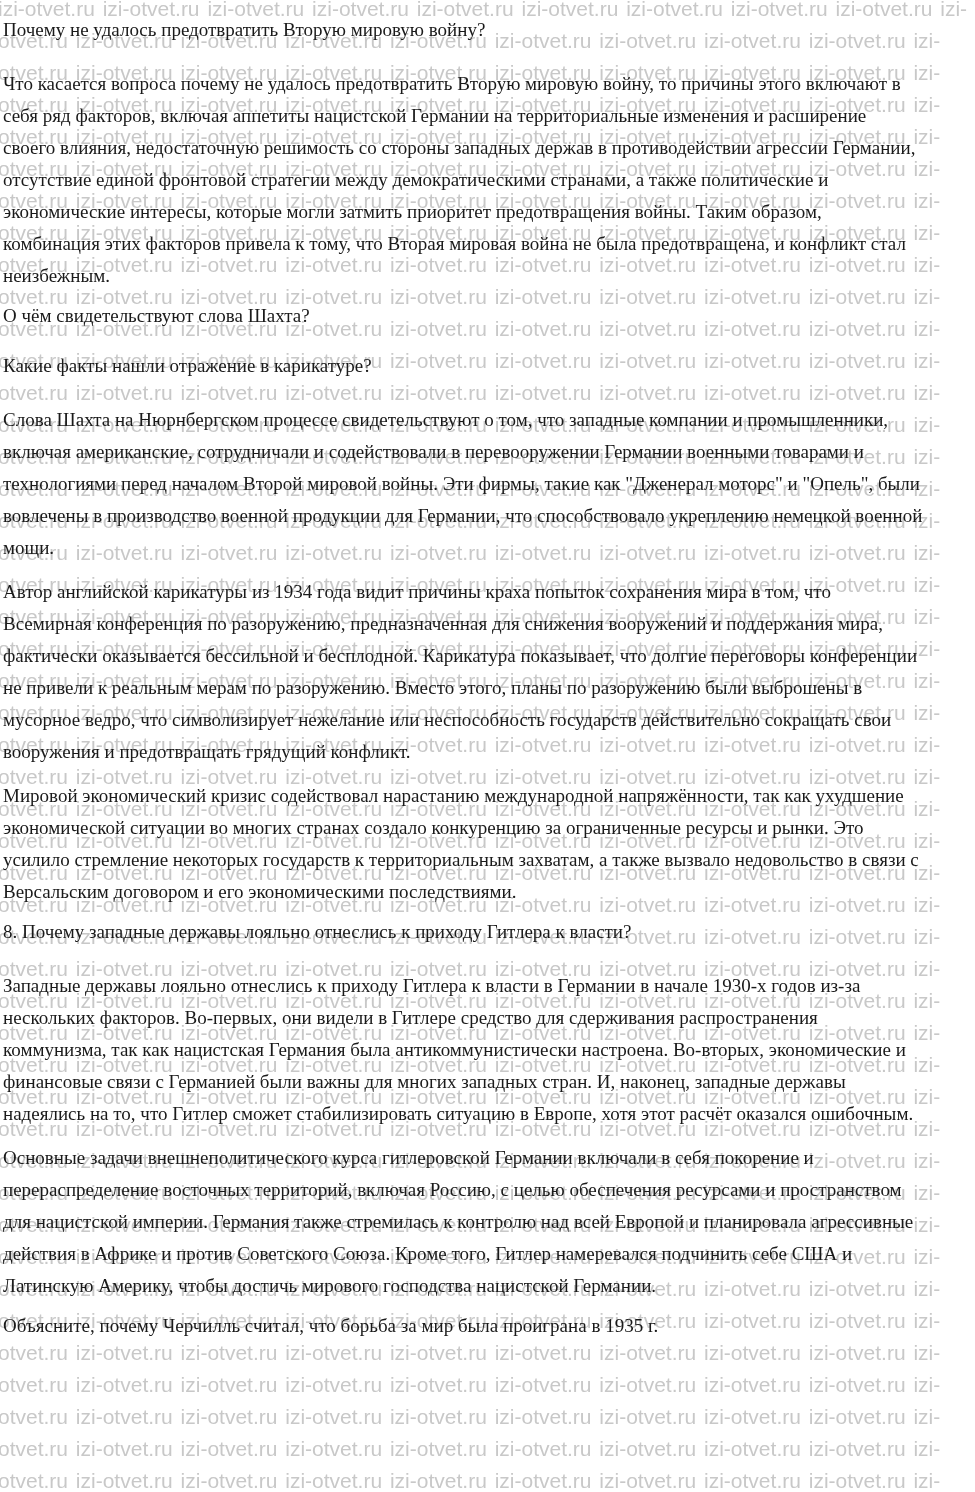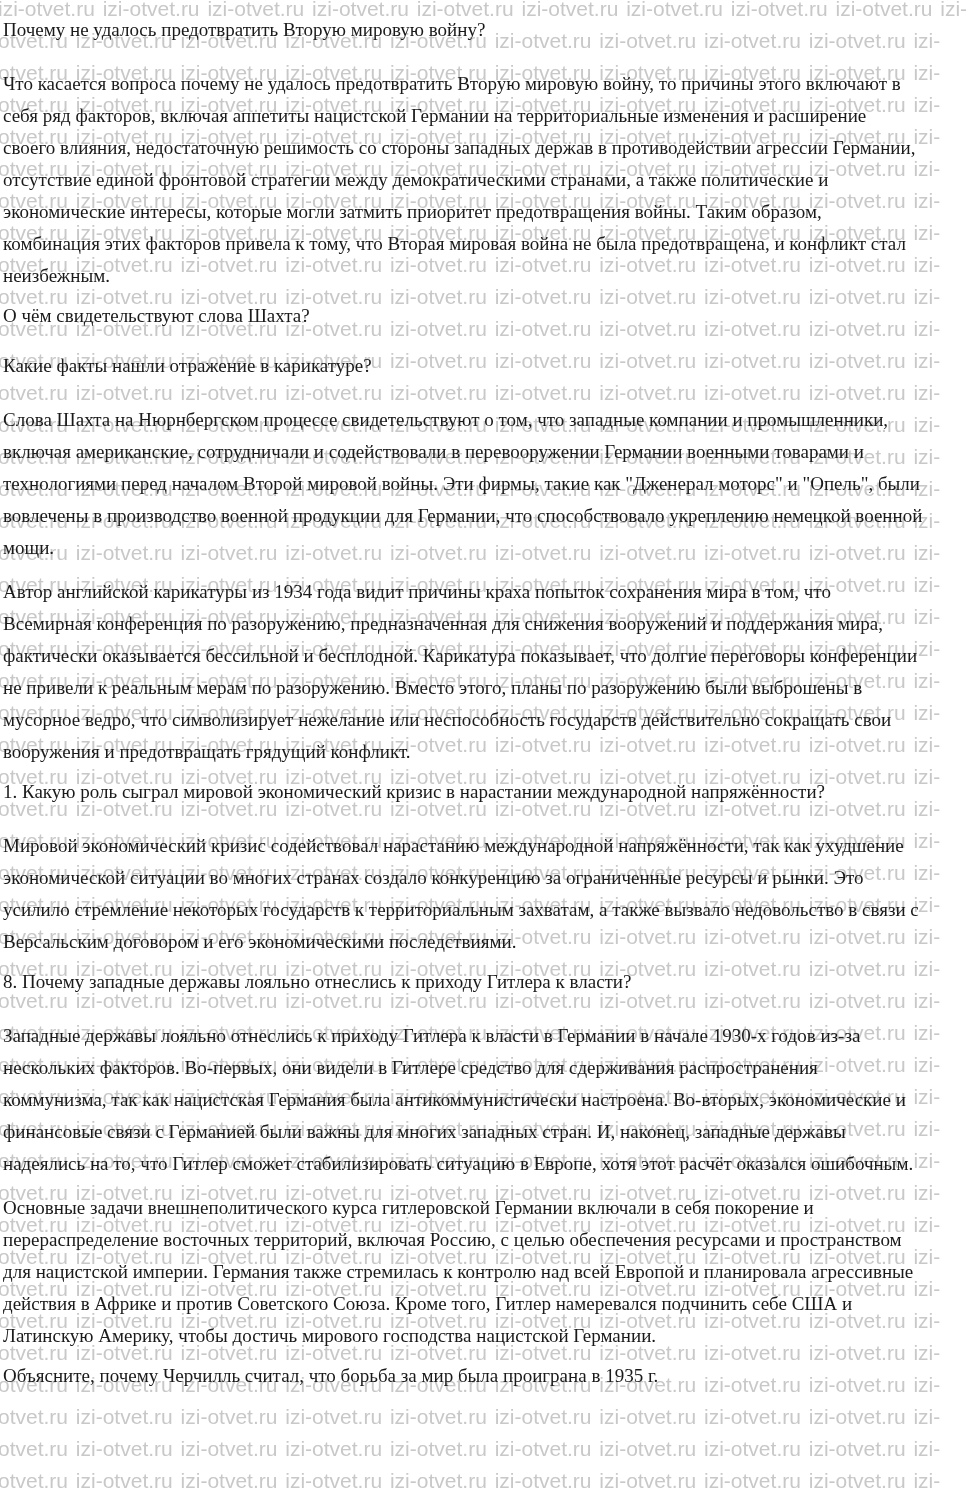--- a/index.html
+++ b/index.html
@@ -52,19 +52,18 @@
 <body>
 
 <div class="watermark" style="color: rgb(200, 200, 200);">izi-otvet.ru izi-otvet.ru izi-otvet.ru izi-otvet.ru izi-otvet.ru izi-otvet.ru izi-otvet.ru izi-otvet.ru izi-otvet.ru izi-otvet.ru izi-otvet.ru izi-otvet.ru izi-otvet.ru izi-otvet.ru izi-otvet.ru izi-otvet.ru izi-otvet.ru izi-otvet.ru izi-otvet.ru izi-otvet.ru izi-otvet.ru izi-otvet.ru izi-otvet.ru izi-otvet.ru izi-otvet.ru izi-otvet.ru izi-otvet.ru izi-otvet.ru izi-otvet.ru izi-otvet.ru izi-otvet.ru izi-otvet.ru izi-otvet.ru izi-otvet.ru izi-otvet.ru izi-otvet.ru izi-otvet.ru izi-otvet.ru izi-otvet.ru izi-otvet.ru izi-otvet.ru izi-otvet.ru izi-otvet.ru izi-otvet.ru izi-otvet.ru izi-otvet.ru izi-otvet.ru izi-otvet.ru izi-otvet.ru izi-otvet.ru izi-otvet.ru izi-otvet.ru izi-otvet.ru izi-otvet.ru izi-otvet.ru izi-otvet.ru izi-otvet.ru izi-otvet.ru izi-otvet.ru izi-otvet.ru izi-otvet.ru izi-otvet.ru izi-otvet.ru izi-otvet.ru izi-otvet.ru izi-otvet.ru izi-otvet.ru izi-otvet.ru izi-otvet.ru izi-otvet.ru izi-otvet.ru izi-otvet.ru izi-otvet.ru izi-otvet.ru izi-otvet.ru izi-otvet.ru izi-otvet.ru izi-otvet.ru izi-otvet.ru izi-otvet.ru izi-otvet.ru izi-otvet.ru izi-otvet.ru izi-otvet.ru izi-otvet.ru izi-otvet.ru izi-otvet.ru izi-otvet.ru izi-otvet.ru izi-otvet.ru izi-otvet.ru izi-otvet.ru izi-otvet.ru izi-otvet.ru izi-otvet.ru izi-otvet.ru izi-otvet.ru izi-otvet.ru izi-otvet.ru izi-otvet.ru izi-otvet.ru izi-otvet.ru izi-otvet.ru izi-otvet.ru izi-otvet.ru izi-otvet.ru izi-otvet.ru izi-otvet.ru izi-otvet.ru izi-otvet.ru izi-otvet.ru izi-otvet.ru izi-otvet.ru izi-otvet.ru izi-otvet.ru izi-otvet.ru izi-otvet.ru izi-otvet.ru izi-otvet.ru izi-otvet.ru izi-otvet.ru izi-otvet.ru izi-otvet.ru izi-otvet.ru izi-otvet.ru izi-otvet.ru izi-otvet.ru izi-otvet.ru izi-otvet.ru izi-otvet.ru izi-otvet.ru izi-otvet.ru izi-otvet.ru izi-otvet.ru izi-otvet.ru izi-otvet.ru izi-otvet.ru izi-otvet.ru izi-otvet.ru izi-otvet.ru izi-otvet.ru izi-otvet.ru izi-otvet.ru izi-otvet.ru izi-otvet.ru izi-otvet.ru izi-otvet.ru izi-otvet.ru izi-otvet.ru izi-otvet.ru izi-otvet.ru izi-otvet.ru izi-otvet.ru izi-otvet.ru izi-otvet.ru izi-otvet.ru izi-otvet.ru izi-otvet.ru izi-otvet.ru izi-otvet.ru izi-otvet.ru izi-otvet.ru izi-otvet.ru izi-otvet.ru izi-otvet.ru izi-otvet.ru izi-otvet.ru izi-otvet.ru izi-otvet.ru izi-otvet.ru izi-otvet.ru izi-otvet.ru izi-otvet.ru izi-otvet.ru izi-otvet.ru izi-otvet.ru izi-otvet.ru izi-otvet.ru izi-otvet.ru izi-otvet.ru izi-otvet.ru izi-otvet.ru izi-otvet.ru izi-otvet.ru izi-otvet.ru izi-otvet.ru izi-otvet.ru izi-otvet.ru izi-otvet.ru izi-otvet.ru izi-otvet.ru izi-otvet.ru izi-otvet.ru izi-otvet.ru izi-otvet.ru izi-otvet.ru izi-otvet.ru izi-otvet.ru izi-otvet.ru izi-otvet.ru izi-otvet.ru izi-otvet.ru izi-otvet.ru izi-otvet.ru izi-otvet.ru izi-otvet.ru izi-otvet.ru izi-otvet.ru izi-otvet.ru izi-otvet.ru izi-otvet.ru izi-otvet.ru izi-otvet.ru izi-otvet.ru izi-otvet.ru izi-otvet.ru izi-otvet.ru izi-otvet.ru izi-otvet.ru izi-otvet.ru izi-otvet.ru izi-otvet.ru izi-otvet.ru izi-otvet.ru izi-otvet.ru izi-otvet.ru izi-otvet.ru izi-otvet.ru izi-otvet.ru izi-otvet.ru izi-otvet.ru izi-otvet.ru izi-otvet.ru izi-otvet.ru izi-otvet.ru izi-otvet.ru izi-otvet.ru izi-otvet.ru izi-otvet.ru izi-otvet.ru izi-otvet.ru izi-otvet.ru izi-otvet.ru izi-otvet.ru izi-otvet.ru izi-otvet.ru izi-otvet.ru izi-otvet.ru izi-otvet.ru izi-otvet.ru izi-otvet.ru izi-otvet.ru izi-otvet.ru izi-otvet.ru izi-otvet.ru izi-otvet.ru izi-otvet.ru izi-otvet.ru izi-otvet.ru izi-otvet.ru izi-otvet.ru izi-otvet.ru izi-otvet.ru izi-otvet.ru izi-otvet.ru izi-otvet.ru izi-otvet.ru izi-otvet.ru izi-otvet.ru izi-otvet.ru izi-otvet.ru izi-otvet.ru izi-otvet.ru izi-otvet.ru izi-otvet.ru izi-otvet.ru izi-otvet.ru izi-otvet.ru izi-otvet.ru izi-otvet.ru izi-otvet.ru izi-otvet.ru izi-otvet.ru izi-otvet.ru izi-otvet.ru izi-otvet.ru izi-otvet.ru izi-otvet.ru izi-otvet.ru izi-otvet.ru izi-otvet.ru izi-otvet.ru izi-otvet.ru izi-otvet.ru izi-otvet.ru izi-otvet.ru izi-otvet.ru izi-otvet.ru izi-otvet.ru izi-otvet.ru izi-otvet.ru izi-otvet.ru izi-otvet.ru izi-otvet.ru izi-otvet.ru izi-otvet.ru izi-otvet.ru izi-otvet.ru izi-otvet.ru izi-otvet.ru izi-otvet.ru izi-otvet.ru izi-otvet.ru izi-otvet.ru izi-otvet.ru izi-otvet.ru izi-otvet.ru izi-otvet.ru izi-otvet.ru izi-otvet.ru izi-otvet.ru izi-otvet.ru izi-otvet.ru izi-otvet.ru izi-otvet.ru izi-otvet.ru izi-otvet.ru izi-otvet.ru izi-otvet.ru izi-otvet.ru izi-otvet.ru izi-otvet.ru izi-otvet.ru izi-otvet.ru izi-otvet.ru izi-otvet.ru izi-otvet.ru izi-otvet.ru izi-otvet.ru izi-otvet.ru izi-otvet.ru izi-otvet.ru izi-otvet.ru izi-otvet.ru izi-otvet.ru izi-otvet.ru izi-otvet.ru izi-otvet.ru izi-otvet.ru izi-otvet.ru izi-otvet.ru izi-otvet.ru izi-otvet.ru izi-otvet.ru izi-otvet.ru izi-otvet.ru izi-otvet.ru izi-otvet.ru izi-otvet.ru izi-otvet.ru izi-otvet.ru izi-otvet.ru izi-otvet.ru izi-otvet.ru izi-otvet.ru izi-otvet.ru izi-otvet.ru izi-otvet.ru izi-otvet.ru izi-otvet.ru izi-otvet.ru izi-otvet.ru izi-otvet.ru izi-otvet.ru izi-otvet.ru izi-otvet.ru izi-otvet.ru izi-otvet.ru izi-otvet.ru izi-otvet.ru izi-otvet.ru izi-otvet.ru izi-otvet.ru izi-otvet.ru izi-otvet.ru izi-otvet.ru izi-otvet.ru izi-otvet.ru izi-otvet.ru izi-otvet.ru izi-otvet.ru izi-otvet.ru izi-otvet.ru izi-otvet.ru izi-otvet.ru izi-otvet.ru izi-otvet.ru izi-otvet.ru izi-otvet.ru izi-otvet.ru izi-otvet.ru izi-otvet.ru izi-otvet.ru izi-otvet.ru izi-otvet.ru izi-otvet.ru izi-otvet.ru izi-otvet.ru izi-otvet.ru izi-otvet.ru izi-otvet.ru izi-otvet.ru izi-otvet.ru izi-otvet.ru izi-otvet.ru izi-otvet.ru izi-otvet.ru izi-otvet.ru izi-otvet.ru izi-otvet.ru izi-otvet.ru izi-otvet.ru izi-otvet.ru izi-otvet.ru izi-otvet.ru izi-otvet.ru izi-otvet.ru izi-otvet.ru izi-otvet.ru izi-otvet.ru izi-otvet.ru izi-otvet.ru izi-otvet.ru izi-otvet.ru izi-otvet.ru izi-otvet.ru izi-otvet.ru izi-otvet.ru izi-otvet.ru izi-otvet.ru izi-otvet.ru izi-otvet.ru izi-otvet.ru izi-otvet.ru izi-otvet.ru izi-otvet.ru izi-otvet.ru izi-otvet.ru izi-otvet.ru izi-otvet.ru izi-otvet.ru izi-otvet.ru izi-otvet.ru izi-otvet.ru izi-otvet.ru izi-otvet.ru izi-otvet.ru izi-otvet.ru izi-otvet.ru izi-otvet.ru izi-otvet.ru izi-otvet.ru izi-otvet.ru izi-otvet.ru izi-otvet.ru izi-otvet.ru izi-otvet.ru izi-otvet.ru izi-otvet.ru izi-otvet.ru izi-otvet.ru izi-otvet.ru izi-otvet.ru izi-otvet.ru izi-otvet.ru izi-otvet.ru izi-otvet.ru izi-otvet.ru izi-otvet.ru izi-otvet.ru izi-otvet.ru izi-otvet.ru izi-otvet.ru izi-otvet.ru izi-otvet.ru izi-otvet.ru izi-otvet.ru izi-otvet.ru izi-otvet.ru izi-otvet.ru izi-otvet.ru izi-otvet.ru izi-otvet.ru izi-otvet.ru izi-otvet.ru izi-otvet.ru izi-otvet.ru izi-otvet.ru izi-otvet.ru izi-otvet.ru izi-otvet.ru izi-otvet.ru izi-otvet.ru izi-otvet.ru izi-otvet.ru izi-otvet.ru izi-otvet.ru izi-otvet.ru izi-otvet.ru izi-otvet.ru izi-otvet.ru izi-otvet.ru izi-otvet.ru izi-otvet.ru izi-otvet.ru izi-otvet.ru izi-otvet.ru izi-otvet.ru izi-otvet.ru izi-otvet.ru izi-otvet.ru izi-otvet.ru izi-otvet.ru izi-otvet.ru izi-otvet.ru izi-otvet.ru izi-otvet.ru izi-otvet.ru izi-otvet.ru izi-otvet.ru izi-otvet.ru izi-otvet.ru izi-otvet.ru izi-otvet.ru izi-otvet.ru izi-otvet.ru izi-otvet.ru izi-otvet.ru izi-otvet.ru izi-otvet.ru izi-otvet.ru izi-otvet.ru izi-otvet.ru izi-otvet.ru izi-otvet.ru izi-otvet.ru izi-otvet.ru izi-otvet.ru izi-otvet.ru izi-otvet.ru izi-otvet.ru izi-otvet.ru izi-otvet.ru izi-otvet.ru izi-otvet.ru izi-otvet.ru izi-otvet.ru izi-otvet.ru izi-otvet.ru izi-otvet.ru izi-otvet.ru izi-otvet.ru izi-otvet.ru izi-otvet.ru izi-otvet.ru izi-otvet.ru izi-otvet.ru izi-otvet.ru izi-otvet.ru izi-otvet.ru izi-otvet.ru izi-otvet.ru izi-otvet.ru izi-otvet.ru izi-otvet.ru izi-otvet.ru izi-otvet.ru izi-otvet.ru izi-otvet.ru izi-otvet.ru izi-otvet.ru izi-otvet.ru izi-otvet.ru izi-otvet.ru izi-otvet.ru izi-otvet.ru izi-otvet.ru izi-otvet.ru izi-otvet.ru izi-otvet.ru izi-otvet.ru izi-otvet.ru izi-otvet.ru izi-otvet.ru izi-otvet.ru izi-otvet.ru izi-otvet.ru izi-otvet.ru izi-otvet.ru izi-otvet.ru </div>
 <div class="content">
     <div class="heading">Почему не удалось предотвратить Вторую мировую войну?</div>
     <div class="paragraph">Что касается вопроса почему не удалось предотвратить Вторую мировую войну, то причины этого включают в себя ряд факторов, включая аппетиты нацистской Германии на территориальные изменения и расширение своего влияния, недостаточную решимость со стороны западных держав в противодействии агрессии Германии, отсутствие единой фронтовой стратегии между демократическими странами, а также политические и экономические интересы, которые могли затмить приоритет предотвращения войны. Таким образом, комбинация этих факторов привела к тому, что Вторая мировая война не была предотвращена, и конфликт стал неизбежным.</div>
     <div class="heading">О чём свидетельствуют слова Шахта?</div>
     <div class="heading">Какие факты нашли отражение в карикатуре?</div>
     <div class="paragraph">Слова Шахта на Нюрнбергском процессе свидетельствуют о том, что западные компании и промышленники, включая американские, сотрудничали и содействовали в перевооружении Германии военными товарами и технологиями перед началом Второй мировой войны. Эти фирмы, такие как "Дженерал моторс" и "Опель", были вовлечены в производство военной продукции для Германии, что способствовало укреплению немецкой военной мощи.</div>
     <div class="paragraph">Автор английской карикатуры из 1934 года видит причины краха попыток сохранения мира в том, что Всемирная конференция по разоружению, предназначенная для снижения вооружений и поддержания мира, фактически оказывается бессильной и бесплодной. Карикатура показывает, что долгие переговоры конференции не привели к реальным мерам по разоружению. Вместо этого, планы по разоружению были выброшены в мусорное ведро, что символизирует нежелание или неспособность государств действительно сокращать свои вооружения и предотвращать грядущий конфликт.</div>
-    <div class="heading">1. Какую роль сыграл мировой экономический кризис в нарастании международной напряжённости?</div>
     <div class="paragraph">Мировой экономический кризис содействовал нарастанию международной напряжённости, так как ухудшение экономической ситуации во многих странах создало конкуренцию за ограниченные ресурсы и рынки. Это усилило стремление некоторых государств к территориальным захватам, а также вызвало недовольство в связи с Версальским договором и его экономическими последствиями.</div>
     <div class="heading">8. Почему западные державы лояльно отнеслись к приходу Гитлера к власти?</div>
     <div class="paragraph">Западные державы лояльно отнеслись к приходу Гитлера к власти в Германии в начале 1930-х годов из-за нескольких факторов. Во-первых, они видели в Гитлере средство для сдерживания распространения коммунизма, так как нацистская Германия была антикоммунистически настроена. Во-вторых, экономические и финансовые связи с Германией были важны для многих западных стран. И, наконец, западные державы надеялись на то, что Гитлер сможет стабилизировать ситуацию в Европе, хотя этот расчёт оказался ошибочным.</div>
     <div class="paragraph">Основные задачи внешнеполитического курса гитлеровской Германии включали в себя покорение и перераспределение восточных территорий, включая Россию, с целью обеспечения ресурсами и пространством для нацистской империи. Германия также стремилась к контролю над всей Европой и планировала агрессивные действия в Африке и против Советского Союза. Кроме того, Гитлер намеревался подчинить себе США и Латинскую Америку, чтобы достичь мирового господства нацистской Германии.</div>
     <div class="heading">Объясните, почему Черчилль считал, что борьба за мир была проиграна в 1935 г.</div>
   </div>
 
 </body></html>

